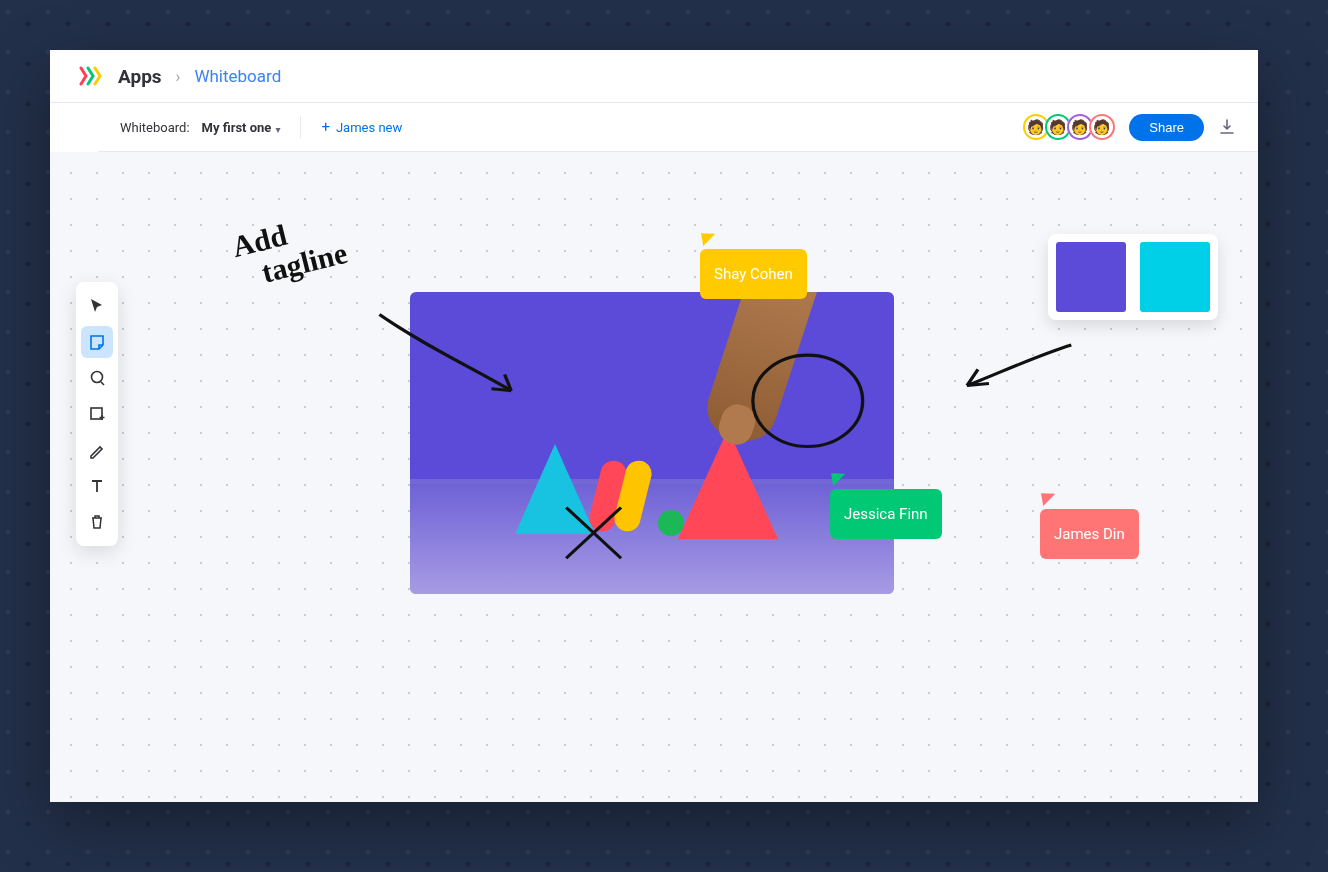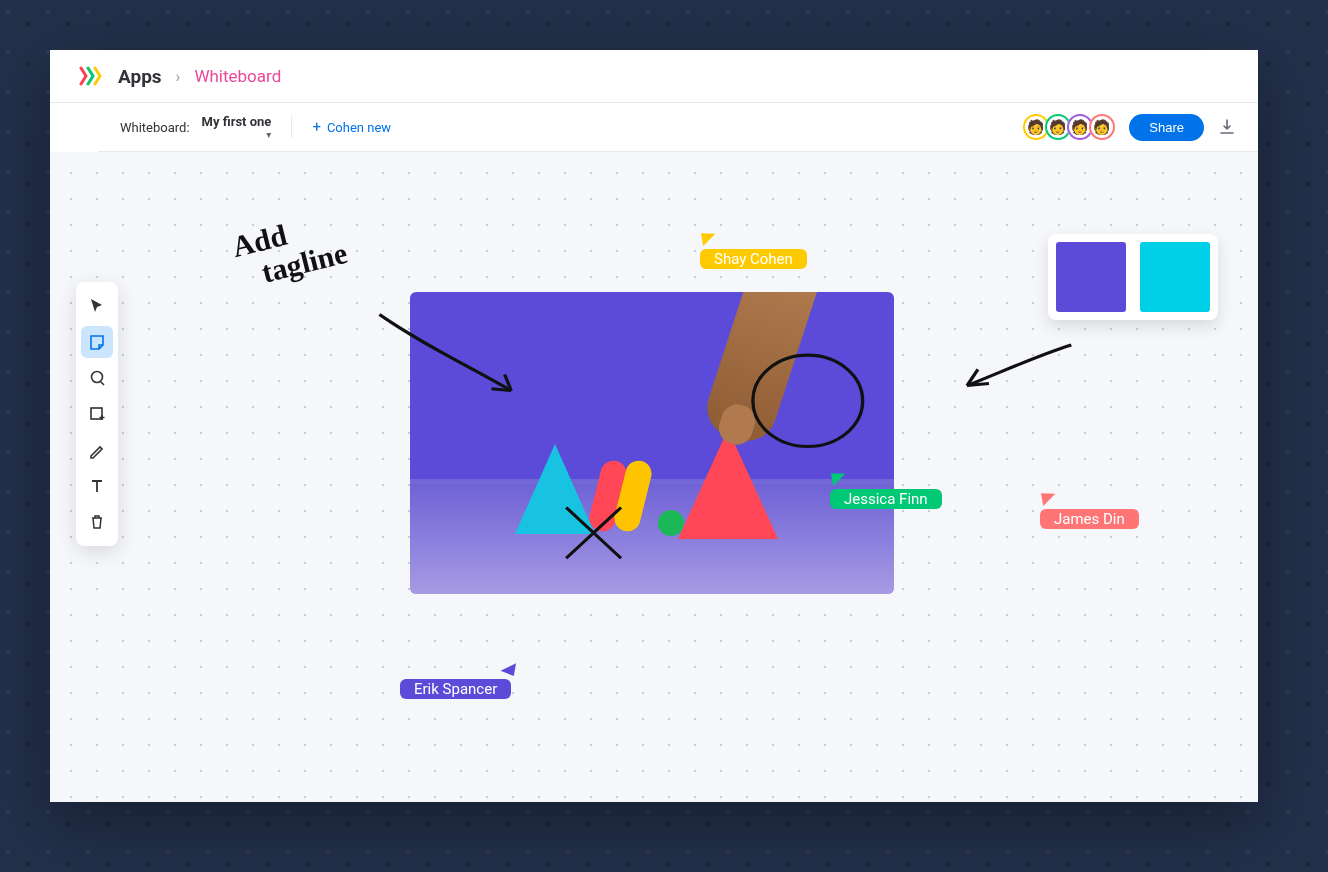--- a/index.html
+++ b/index.html
@@ -15,21 +15,21 @@
       radial-gradient(circle at 70% 60%,rgba(0,0,0,.2) 0 2px,transparent 3px);
     background-size:40px 40px;
     pointer-events:none;
   }
 
   
   .hdr1{display:flex;align-items:center;gap:14px;height:52px;padding:0 28px;border-bottom:1px solid #e6e9ef;}
   .logo{display:flex;gap:1px;}
   .apps-lbl{font-weight:700;font-size:19px;color:#323338;}
   .crumb-sep{color:#9aa0ac;}
-  .crumb{font-size:17px;color:#ec4899;}
+  .crumb{font-size:17px;color:#3b82f6;}
 
   
   .hdr2{display:flex;align-items:center;height:48px;padding:0 22px;border-bottom:1px solid #e6e9ef;justify-content:space-between;margin-left:48px;}
   .hdr2-left{display:flex;align-items:center;gap:12px;}
   .wb-label{font-size:13px;color:#323338;}
   .wb-name{font-weight:700;font-size:13px;color:#323338;}
   .chev{color:#676879;font-size:10px;margin-left:4px;}
   .divider-v{width:1px;height:22px;background:#e6e9ef;margin:0 8px;}
   .create{color:#0073ea;font-size:13px;display:flex;align-items:center;gap:6px;cursor:pointer;}
   .plus{font-size:15px;line-height:1;}
@@ -71,21 +71,21 @@
 
   
   .swatches{position:absolute;right:40px;top:82px;display:flex;gap:14px;background:#fff;padding:8px;border-radius:8px;box-shadow:0 6px 16px rgba(0,0,0,.12);}
   .sw{width:70px;height:70px;border-radius:3px;}
   .sw.c1{background:#5b4bd8;}
   .sw.c2{background:#00cfe8;}
 
   
   .cursor{position:absolute;display:flex;flex-direction:column;align-items:flex-start;}
   .cursor .ptr{width:0;height:0;margin-bottom:4px;margin-left:2px;}
-  .cursor .tag{color:#fff;padding:1px 14px;border-radius:6px;font-size:15px;white-space:nowrap;}
+  .cursor .tag{color:#fff;padding:16px 14px;border-radius:6px;font-size:15px;white-space:nowrap;}
   .cur-shay{left:650px;top:80px;} .cur-shay .tag{background:#ffcb00;} .cur-shay .ptr{border-left:14px solid #ffcb00;border-bottom:10px solid transparent;border-top:3px solid transparent;transform:rotate(-10deg);}
   .cur-jess{left:780px;top:320px;} .cur-jess .tag{background:#00c875;} .cur-jess .ptr{border-left:14px solid #00c875;border-bottom:10px solid transparent;border-top:3px solid transparent;transform:rotate(-10deg);}
   .cur-james{left:990px;top:340px;} .cur-james .tag{background:#ff7575;} .cur-james .ptr{border-left:14px solid #ff7575;border-bottom:10px solid transparent;border-top:3px solid transparent;transform:rotate(-10deg);}
   .cur-erik{left:350px;top:510px;} .cur-erik .tag{background:#5b4bd8;} .cur-erik .ptr-rev{width:0;height:0;border-right:14px solid #5b4bd8;border-bottom:3px solid transparent;border-top:10px solid transparent;transform:rotate(10deg);align-self:flex-end;margin-bottom:4px;margin-right:-4px;}
 
   
   .hand-text{position:absolute;left:185px;top:66px;font-family:"Comic Sans MS","Segoe Script",cursive;font-weight:700;font-size:30px;transform:rotate(-14deg);line-height:1.05;color:#111;}
   .scribbles{position:absolute;inset:0;pointer-events:none;}
 
   svg{display:block;}
@@ -104,28 +104,28 @@
       </svg>
     </span>
     <span class="apps-lbl">Apps</span>
     <span class="crumb-sep">›</span>
     <span class="crumb">Whiteboard</span>
   </div>
 
   <div class="hdr2">
     <div class="hdr2-left">
       <span class="wb-label">Whiteboard:</span>
-      <span style="display:flex;align-items:flex-end;cursor:pointer;flex-direction:column;">
+      <span style="display:flex;align-items:flex-end;cursor:pointer;">
         <span class="wb-name">My first one</span>
         <span class="chev">▾</span>
       </span>
       <span class="divider-v"></span>
       <span class="create">
         <span class="plus">+</span>
-        <span>Cohen new</span>
+        <span>James new</span>
       </span>
     </div>
     <div class="hdr2-right">
       <div class="avatars">
         <div class="avatar ring-y">🧑</div>
         <div class="avatar ring-g">🧑</div>
         <div class="avatar ring-p">🧑</div>
         <div class="avatar ring-r">🧑</div>
       </div>
       <button class="share-btn">Share</button>
@@ -219,19 +219,15 @@
       <div class="tag">Shay Cohen</div>
     </div>
     <div class="cursor cur-james">
       <div class="ptr"></div>
       <div class="tag">James Din</div>
     </div>
     <div class="cursor cur-jess">
       <div class="ptr"></div>
       <div class="tag">Jessica Finn</div>
     </div>
-    <div class="cursor cur-erik">
-      <div class="ptr-rev"></div>
-      <div class="tag">Erik Spancer</div>
-    </div>
 
   </div>
 </div>
 
 </body></html>

